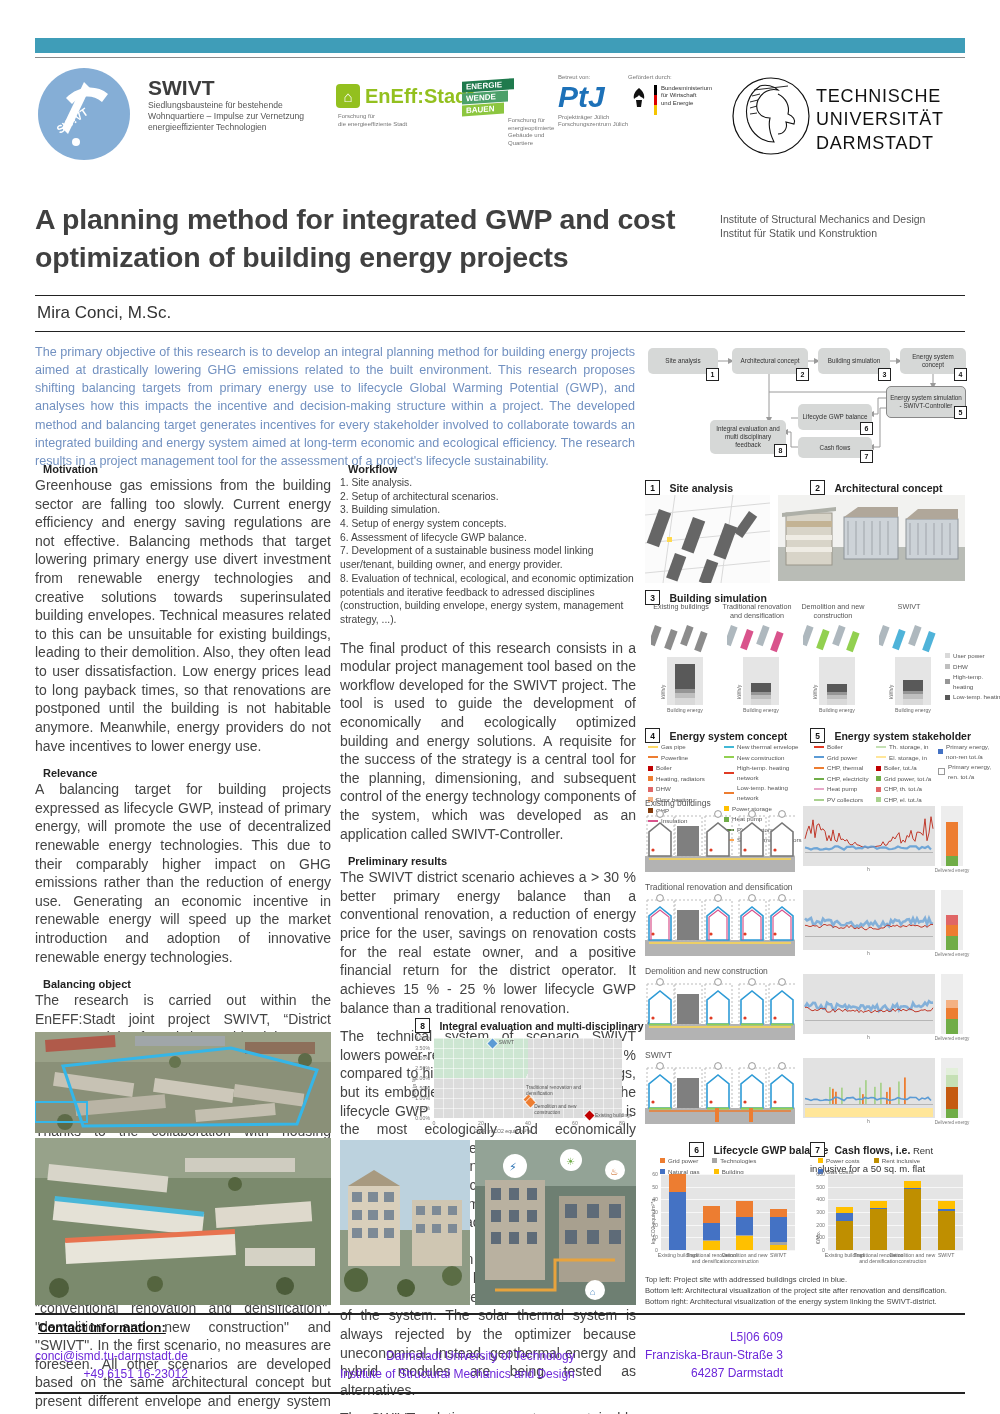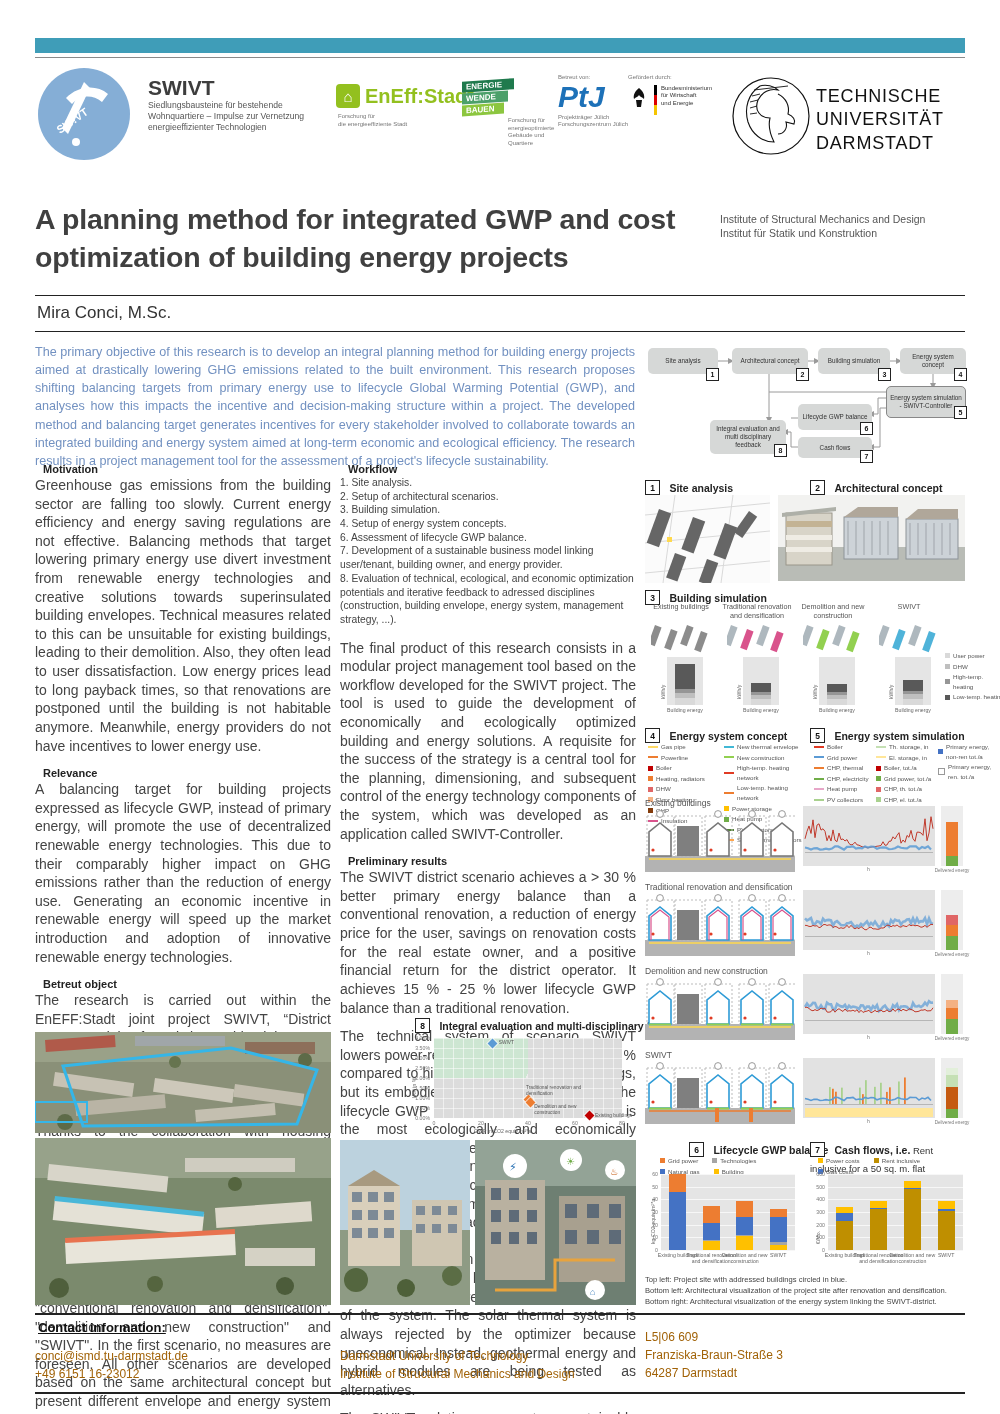--- a/index.html
+++ b/index.html
@@ -47,21 +47,21 @@
   .plot{position:absolute;background:#e5e5e5;}
   .tick{position:absolute;font-size:5.2px;color:#777;text-align:right;}
   .gl{position:absolute;height:1px;background:#f7f7f7;}
   .seg{position:absolute;}
   .xlab{position:absolute;font-size:5.2px;color:#666;text-align:center;line-height:1.2;}
   .ylab{position:absolute;font-size:5.2px;color:#666;transform:rotate(-90deg);transform-origin:left top;white-space:nowrap;}
   .cap{font-size:7.6px;color:#444;line-height:1.45;}
   .photo{position:absolute;overflow:hidden;}
   
   .contact-h{font-size:13px;font-weight:bold;color:#111;}
-  .contact-t{font-size:12px;color:#a16207;line-height:1.5;}
+  .contact-t{font-size:12px;color:#6d28d9;line-height:1.5;text-align:right;}
 </style>
 </head>
 <body>
 
 <div class="page">
 
   <div class="topbar" style="background: rgb(63, 157, 184);"></div>
   <div class="rule-thin" style="top:57px;"></div>
 
   <div class="abs swivt-circle" style="left:38px;top:68px;width:92px;height:92px;">
@@ -188,21 +188,21 @@
     <div class="fnum" style="left:212px;top:108px;">7</div>
     <div class="fbox" style="left:62px;top:78px;width:76px;height:34px;">Integral evaluation and multi disciplinary feedback</div>
     <div class="fnum" style="left:126px;top:102px;">8</div>
   </div>
 
   <div class="col" style="left:35px;width:296px;">
     <div class="sec-h">Motivation</div>
     <p class="body-t">Greenhouse gas emissions from the building sector are falling too slowly. Current energy efficiency and energy saving regulations are not effective. Balancing methods that target lowering primary energy use divert investment from renewable energy technologies and creative solutions towards superinsulated building envelopes. Technical measures related to this can be unsuitable for existing buildings, leading to their demolition. Also, they often lead to user dissatisfaction. Low energy prices lead to long payback times, so that renovations are postponed until the building is not habitable anymore. Meanwhile, energy providers do not have incentives to lower energy use.</p>
     <div class="sec-h" style="margin-top:12px;">Relevance</div>
     <p class="body-t">A balancing target for building projects expressed as lifecycle GWP, instead of primary energy, will promote the use of decentralized renewable energy technologies. This due to their comparably higher impact on GHG emissions rather than the reduction of energy use. Generating an economic incentive in renewable energy will speed up the market introduction and adoption of innovative renewable energy technologies.</p>
-    <div class="sec-h" style="margin-top:12px;">Betreut object</div>
+    <div class="sec-h" style="margin-top:12px;">Balancing object</div>
     <p class="body-t">The research is carried out within the EnEFF:Stadt joint project SWIVT, “District energy modules for existing residential areas—impulses for linking energy efficient technologies” (“Siedlungsbausteine für bestehende Wohnquartiere—Impulse zur Vernetzung energieeffizienter Technologien”). Thanks to the collaboration with housing company Bauverein AG and the energy company ENTEGA AG, the project is based on real data for existing buildings within the project site. Four district scenarios are developed with multiple project partners from academy and industry, representing an array of different disciplines.</p>
     <p class="body-t">The four scenarios are: "existing buildings", "conventional renovation and densification", "demolition and new construction" and "SWIVT". In the first scenario, no measures are foreseen. All other scenarios are developed based on the same architectural concept but present different envelope and energy system qualities.  In scenario "SWIVT" the building renovation is approached from the perspective of implementing only the measures necessary to ensure hygiene, comfort and safety for the tenant. Instead, the overall concept focuses on generating and using renewable energy within a thermal and electrical district network equipped with flexible capacities and an economically and ecologically optimized control strategy.</p>
   </div>
 
   <div class="photo" style="left:35px;top:1032px;width:296px;height:101px;">
     <svg width="296" height="101">
       <rect width="296" height="101" fill="#8a9078"></rect>
       <rect y="0" width="296" height="30" fill="#9aa188"></rect>
       <rect x="10" y="8" width="70" height="12" fill="#b05a4a" transform="rotate(-4 10 8)"></rect>
       <rect x="100" y="4" width="90" height="10" fill="#a0a6a9"></rect>
@@ -500,21 +500,21 @@
         </div>
       </div>
     </div>
 
   <div class="abs" style="left:645px;top:726px;">
     <span class="badge">4</span>
     <span class="pan-title">Energy system concept</span>
   </div>
   <div class="abs" style="left:810px;top:726px;">
     <span class="badge">5</span>
-    <span class="pan-title">Energy system simulation</span>
+    <span class="pan-title">Energy system stakeholder</span>
   </div>
   <div class="abs leg" id="ecLeg1" style="left:648px;top:742px;width:72px;">
       <div class="item">
         <span class="key-line" style="background: rgb(255, 217, 102);"></span>
         <span>Gas pipe</span>
       </div>
       <div class="item">
         <span class="key-line" style="background: rgb(237, 125, 49);"></span>
         <span>Powerline</span>
       </div>

